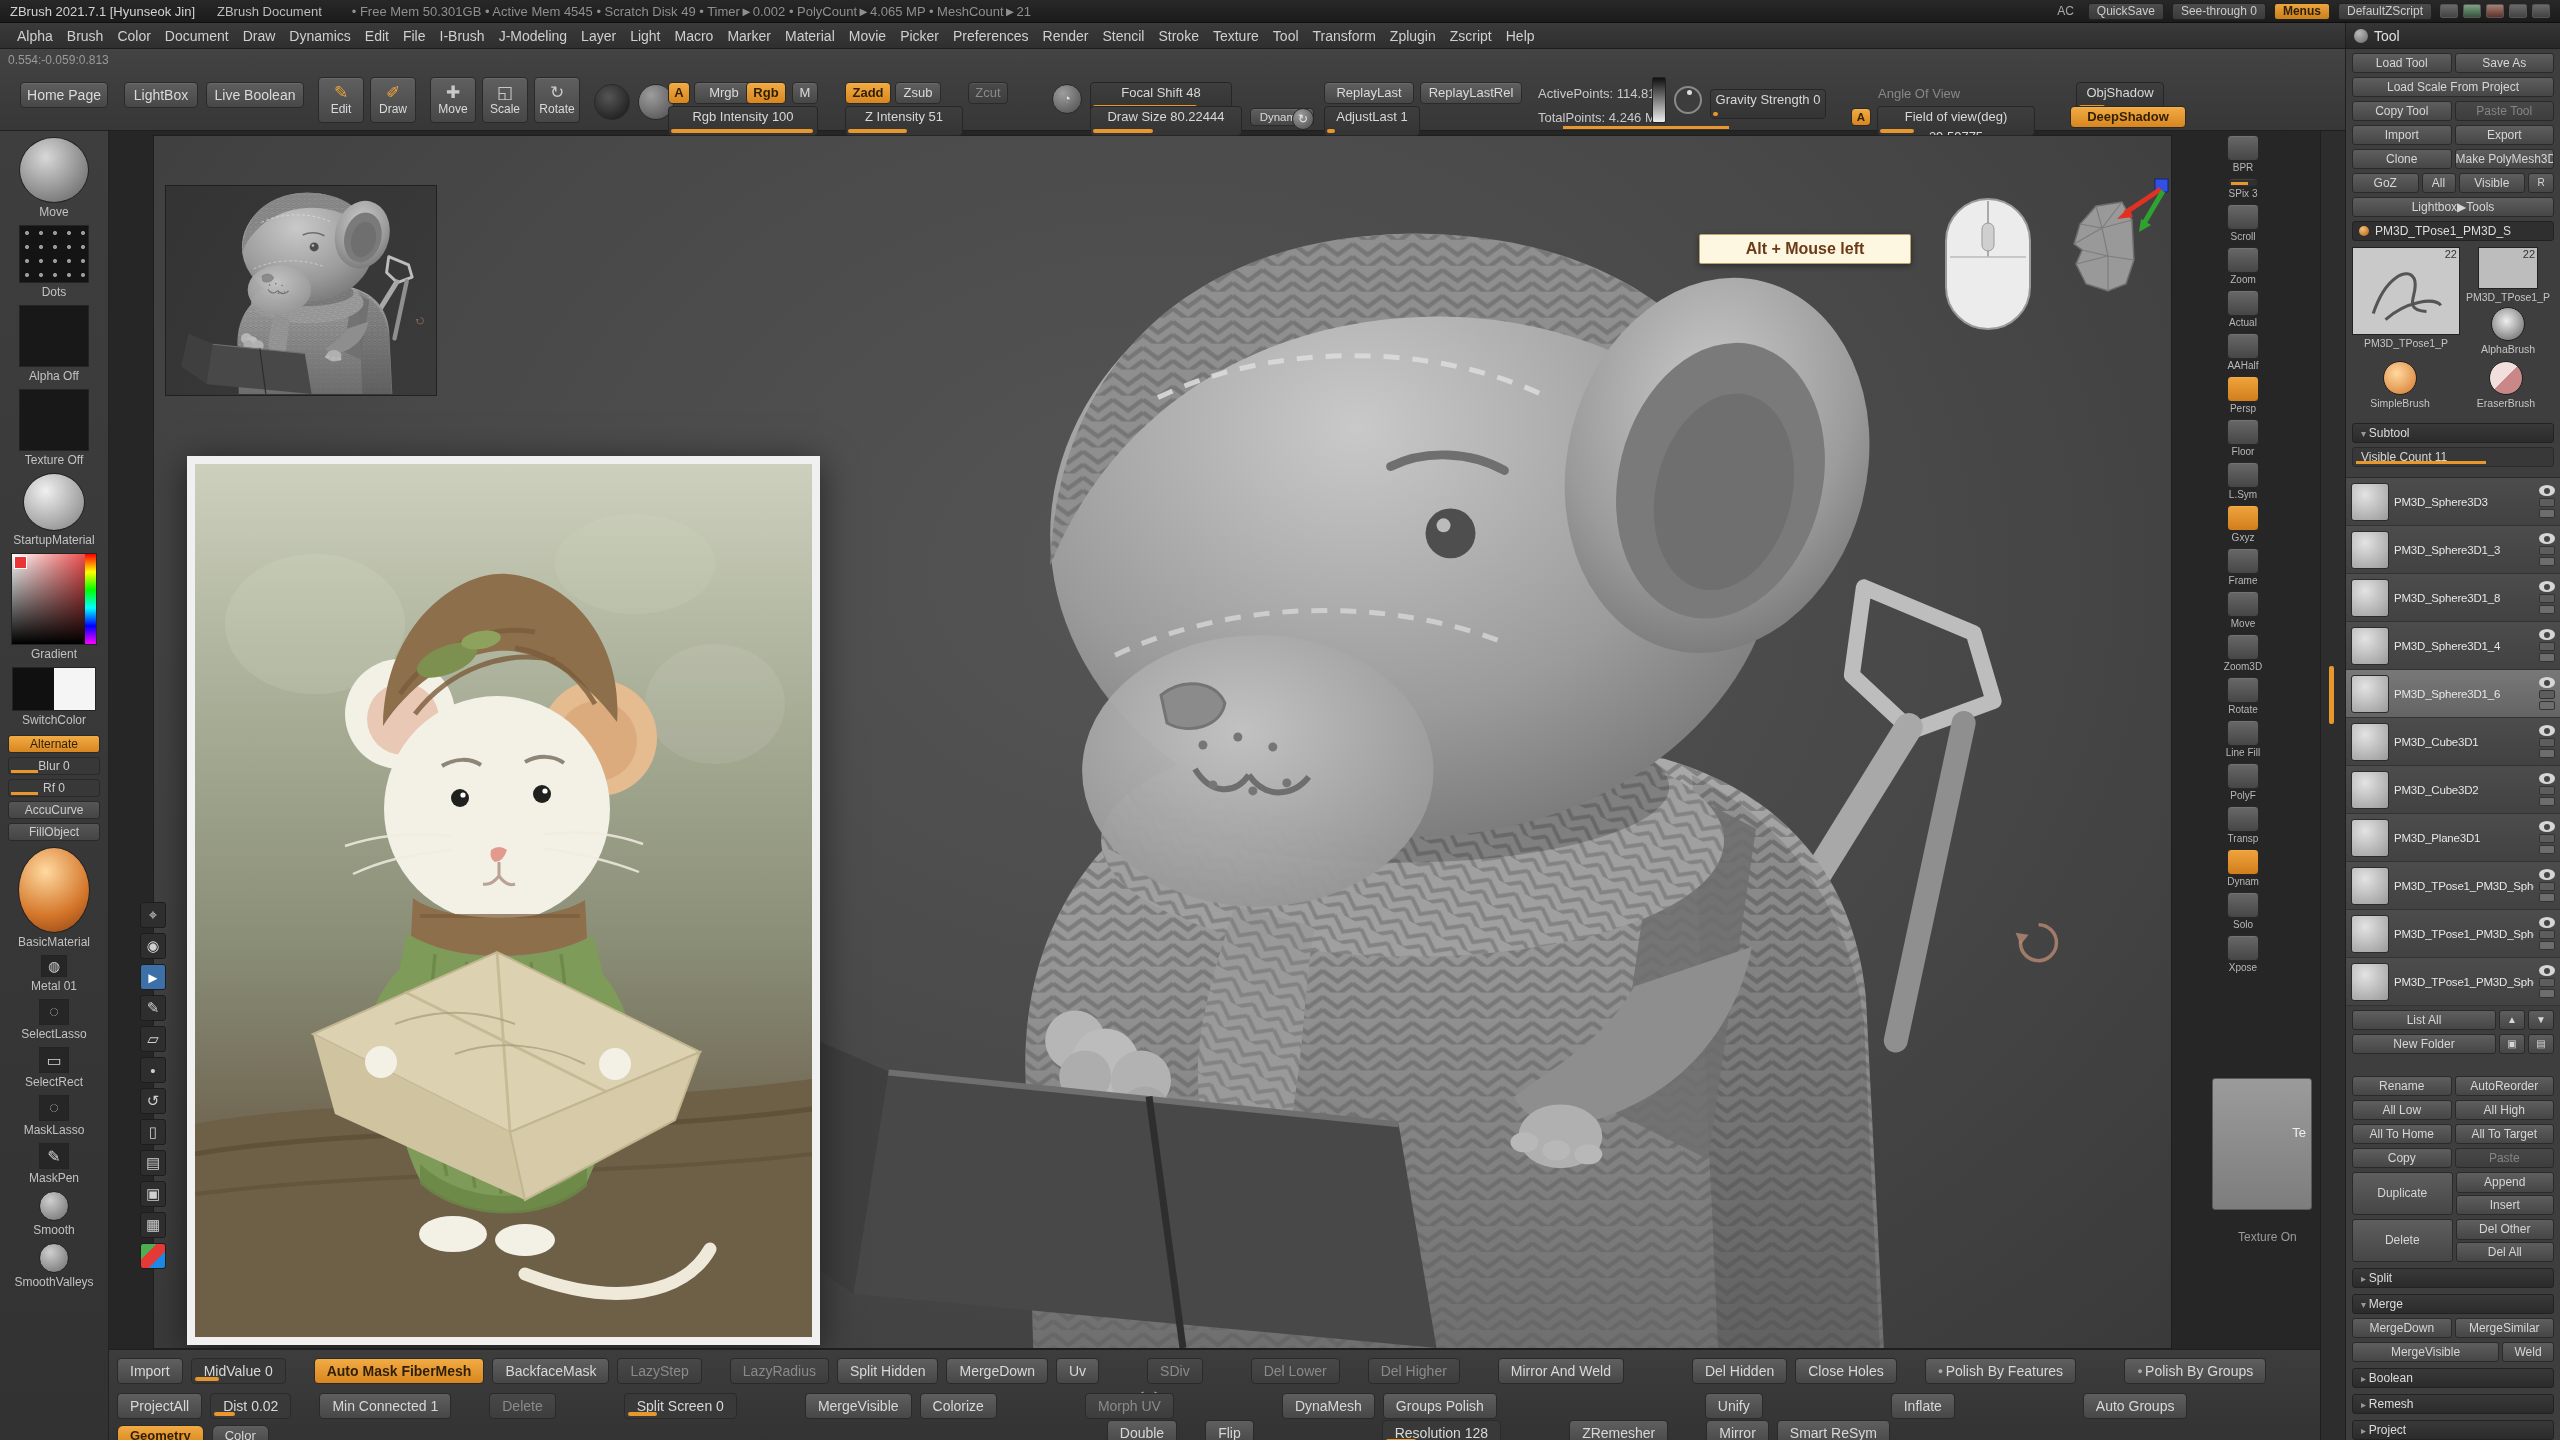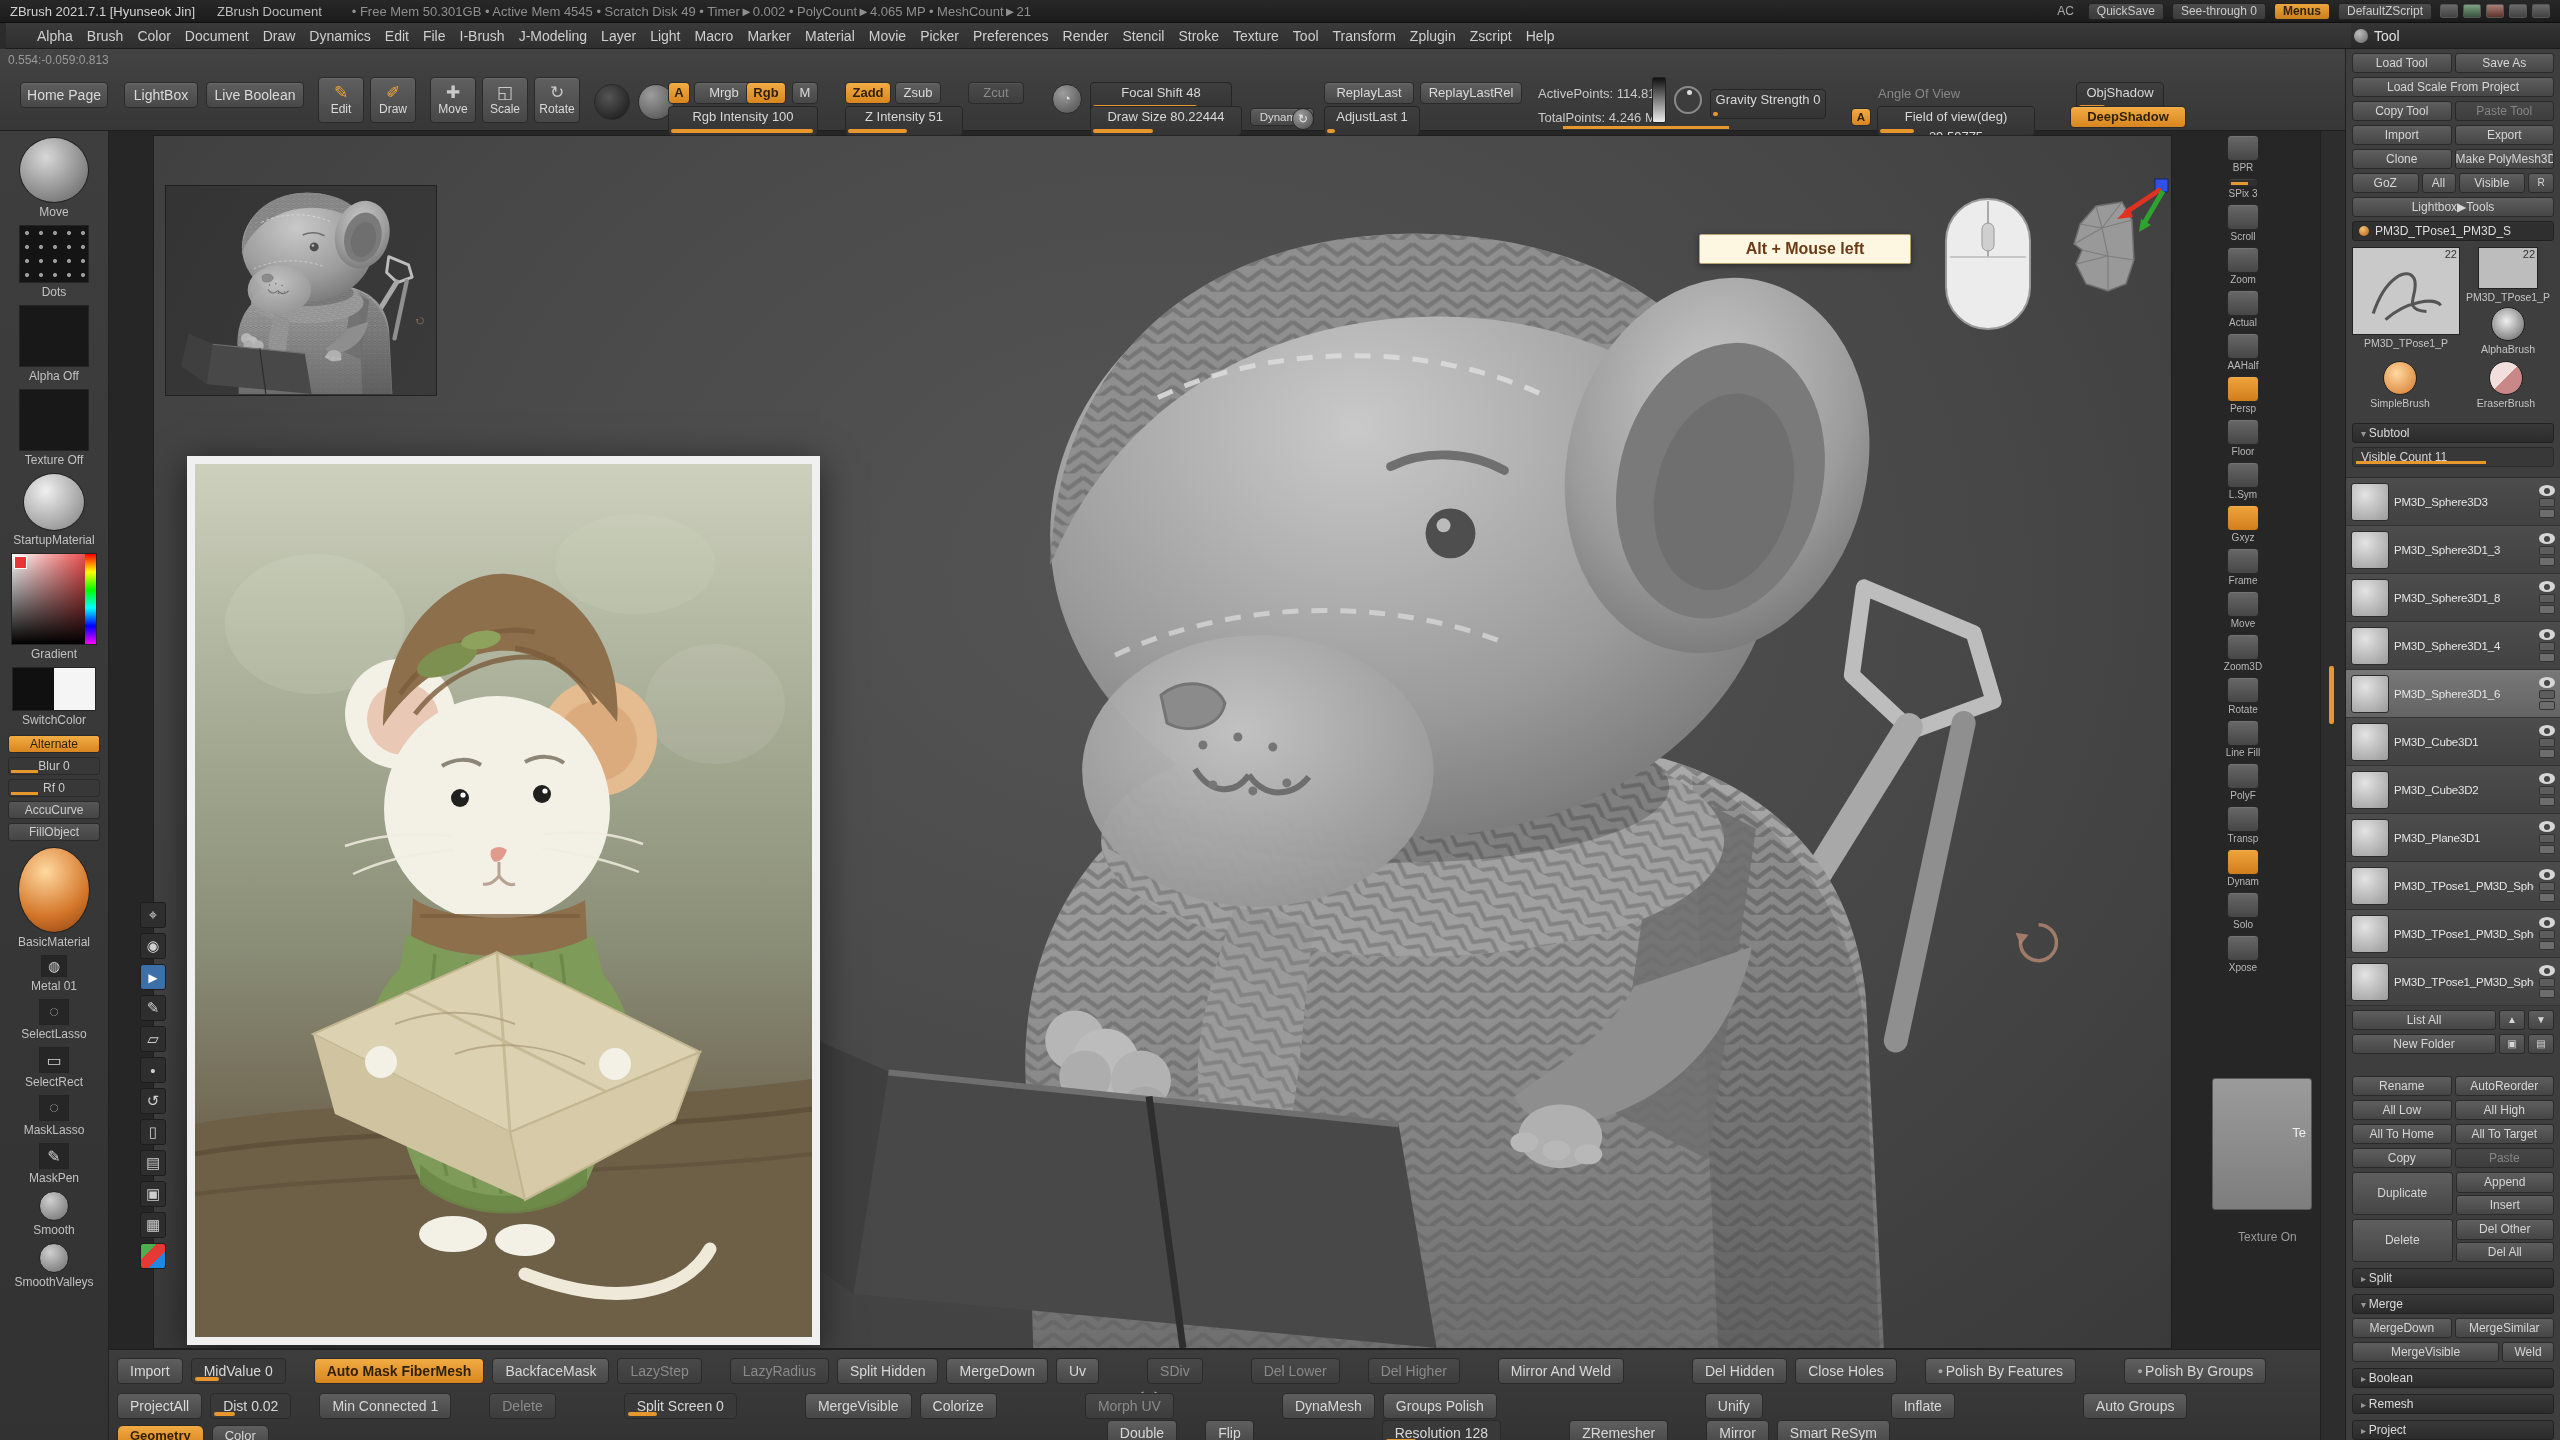--- a/index.html
+++ b/index.html
@@ -11,21 +11,21 @@
   #titlebar .doc{margin-left:22px;color:#bdbdbd}
   #titlebar .stats{margin-left:30px;color:#8f8f8f}
   #titlebar .spacer{flex:1}
   .tb-txt{margin-right:14px;color:#a8a8a8;font-size:12px}
   .tb-btn{height:17px;line-height:15px;padding:0 8px;margin-right:8px;background:linear-gradient(#4c4c4c,#3a3a3a);border:1px solid #222;border-radius:3px;font-size:12px;color:#ccc}
   .tb-btn.orange{background:linear-gradient(#eda53d,#c97f1d);color:#2e1f06;font-weight:bold}
   .tb-ic{width:18px;height:14px;margin-right:5px;border:1px solid #555;border-radius:2px;background:linear-gradient(#6a6a6a,#424242);display:inline-block}
   .tb-ic.c1{background:linear-gradient(#7fa184,#36543c)}
   .tb-ic.c2{background:linear-gradient(#a87f74,#5e332c)}
   
-  #menubar{position:absolute;left:6px;top:23px;width:2345px;height:26px;background:linear-gradient(#3a3a3a,#2f2f2f);border-bottom:1px solid #1c1c1c;display:flex;align-items:center;padding-left:24px;z-index:25}
+  #menubar{position:absolute;left:0;top:23px;width:2345px;height:26px;background:linear-gradient(#3a3a3a,#2f2f2f);border-bottom:1px solid #1c1c1c;display:flex;align-items:center;padding-left:10px;z-index:25}
   .mi{font-size:14px;color:#cfcfcf;padding:3px 7px;white-space:nowrap}
   
   #shelf{position:absolute;left:0;top:49px;width:2345px;height:82px;background:linear-gradient(#434343,#373737);border-bottom:1px solid #1f1f1f;z-index:20}
   .sh-coords{position:absolute;left:8px;top:4px;font-size:12px;color:#9a9a9a}
   .zbtn{position:absolute;height:26px;line-height:24px;text-align:center;background:linear-gradient(#5f5f5f,#474747);border:1px solid #2a2a2a;border-radius:4px;font-size:14px;color:#dadada;box-shadow:inset 0 1px 0 rgba(255,255,255,.07);white-space:nowrap}
   .zbtn.s{height:22px;line-height:20px;font-size:13px}
   .zbtn.xs{height:18px;line-height:16px;font-size:11.5px}
   .zbtn.orange{background:linear-gradient(#f2ab43,#d8861f);color:#2f1f05;font-weight:bold}
   .zbtn.dim{color:#8a8a8a;background:linear-gradient(#4a4a4a,#3e3e3e)}
   .tool46{width:46px;height:46px;display:flex;flex-direction:column;align-items:center;justify-content:center;gap:1px;line-height:normal;font-size:12px}
@@ -228,21 +228,21 @@
     <span class="chip" style="left:638px;top:35px;width:36px;height:36px"></span>
 
     <button class="zbtn s orange" style="left:668px;top:33px;width:22px">A</button>
     <button class="zbtn s" style="left:694px;top:33px;width:60px">Mrgb</button>
     <button class="zbtn s orange" style="left:746px;top:33px;width:40px">Rgb</button>
     <button class="zbtn s" style="left:792px;top:33px;width:26px">M</button>
     <div class="slider" style="left:668px;top:57px;width:150px"><i class="fill" style="width:96%"></i><span class="lbl">Rgb Intensity 100</span></div>
 
     <button class="zbtn s orange" style="left:845px;top:33px;width:46px">Zadd</button>
     <button class="zbtn s" style="left:895px;top:33px;width:46px">Zsub</button>
-    <button class="zbtn s dim" style="left:968px;top:33px;width:56px">Zcut</button>
+    <button class="zbtn s dim" style="left:968px;top:33px;width:40px">Zcut</button>
     <div class="slider" style="left:845px;top:57px;width:118px"><i class="fill" style="width:51%"></i><span class="lbl">Z Intensity 51</span></div>
 
     <span class="chip" style="left:1052px;top:35px;width:30px;height:30px;line-height:28px;font-size:13px">◔</span>
     <div class="slider" style="left:1090px;top:33px;width:142px"><i class="fill" style="width:74%"></i><span class="lbl">Focal Shift 48</span></div>
     <div class="slider" style="left:1090px;top:57px;width:152px"><i class="fill" style="width:40%"></i><span class="lbl">Draw Size 80.22444</span></div>
     <button class="zbtn xs" style="left:1250px;top:59px;width:64px">Dynamic</button>
 
     <span class="chip" style="left:1292px;top:59px;width:22px;height:22px;line-height:20px;font-size:12px">↻</span>
     <button class="zbtn s" style="left:1324px;top:33px;width:90px">ReplayLast</button>
     <button class="zbtn s" style="left:1420px;top:33px;width:102px">ReplayLastRel</button>

